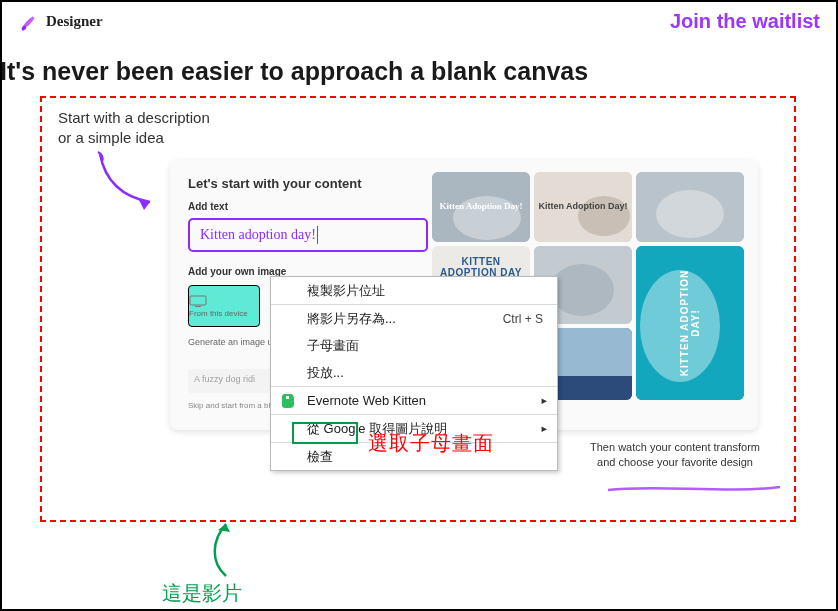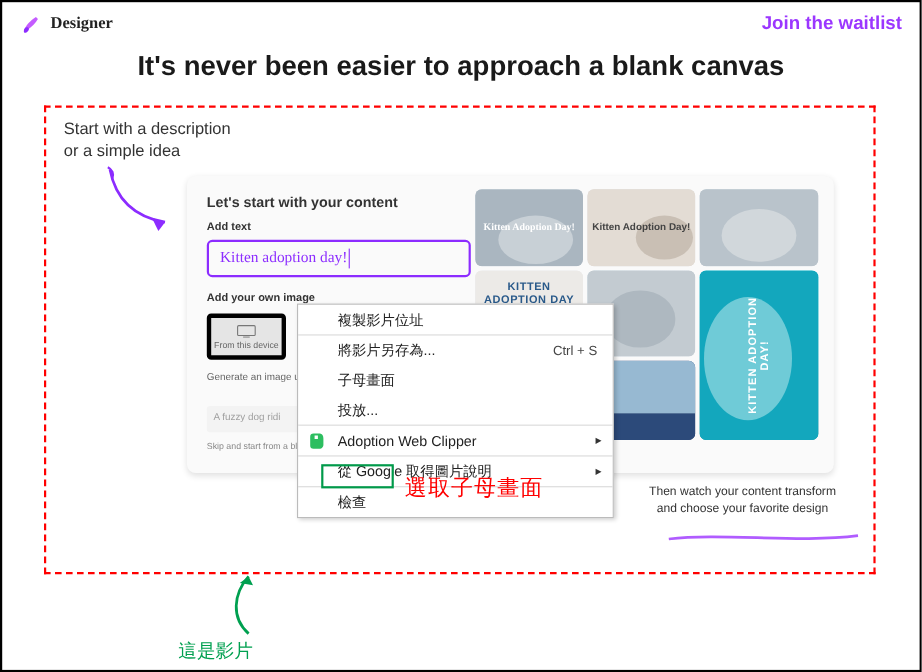--- a/index.html
+++ b/index.html
@@ -6,39 +6,39 @@
     body { font-family: -apple-system, BlinkMacSystemFont, "Segoe UI", sans-serif; background: #fff; width: 838px; height: 611px; position: relative; overflow: hidden; }
     .outer-border { border: 2px solid #000; width: 838px; height: 611px; position: absolute; }
 
     
     .header { display: flex; align-items: center; padding: 10px 18px; }
     .logo-area { display: flex; align-items: center; gap: 6px; }
     .logo-icon { width: 22px; height: 22px; }
     .brand { font-weight: 600; font-size: 15px; color: #222; font-family: Liberation Serif, serif; }
     .header-spacer { flex: 1; }
     .sign-in-text { font-size: 14px; color: #222; margin-right: 18px; }
-    .join-link { font-size: 17px; color: #9b36ff; font-weight: 600; }
-
-    .hero-title { text-align: center; font-size: 25px; font-weight: 700; color: #1a1a1a; margin-top: 4px; }
+    .join-link { font-size: 20px; color: #9b36ff; font-weight: 600; }
+
+    .hero-title { text-align: left; font-size: 25px; font-weight: 700; color: #1a1a1a; margin-top: 14px; }
 
     .annot-frame { position: absolute; left: 40px; top: 96px; width: 756px; height: 426px; border: 2px dashed #ff0000; }
 
     .intro-text { position: absolute; left: 58px; top: 108px; font-size: 15px; color: #333; line-height: 1.3; }
 
     
     .arrow-purple { position: absolute; left: 88px; top: 150px; width: 80px; height: 66px; }
 
     
     .content-card { position: absolute; left: 170px; top: 160px; width: 588px; height: 270px; background: #fafafa; border-radius: 8px; box-shadow: 0 2px 6px rgba(0,0,0,.12); padding: 16px 18px; overflow: hidden; }
     .card-head { font-weight: 700; font-size: 13px; color: #333; }
     .addtext-lbl { font-size: 10px; font-weight: 700; color: #333; margin-top: 10px; }
     .prompt-input { margin-top: 6px; width: 240px; height: 34px; border: 2px solid #8c2cff; border-radius: 5px; font-size: 14px; color: #8c2cff; padding: 0 10px; display: flex; align-items: center; font-family: "Comic Sans MS", cursive; }
     .cursor-bar { width: 1px; height: 18px; background: #8c2cff; margin-left: 1px; }
     .addimg-lbl { font-size: 10px; font-weight: 700; color: #333; margin-top: 14px; }
-    .device-btn { width: 72px; height: 42px; border: 4px solid #000000; border-radius: 4px; background: #e5e5e5; margin-top: 8px; display: flex; flex-direction: column; align-items: center; justify-content: center; font-size: 8px; color: #666; gap: 2px; }
+    .device-btn { width: 72px; height: 42px; border: 1px solid #000000; border-radius: 4px; background: #5eead4; margin-top: 8px; display: flex; flex-direction: column; justify-content: center; font-size: 8px; color: #666; gap: 2px; }
     .gen-text { font-size: 9px; color: #666; margin-top: 10px; }
     .phold-area { width: 90px; height: 24px; background: #f3f3f3; border-radius: 3px; margin-top: 22px; font-size: 9px; color: #a0a0a0; padding: 5px 6px; }
     .skip-row { font-size: 8px; color: #888; margin-top: 8px; }
 
     
     .tiles { position: absolute; right: 12px; top: 12px; width: 314px; height: 236px; }
     .tile { position: absolute; border-radius: 6px; background: linear-gradient(135deg, #b7c6d0, #d7dde2); display: flex; flex-direction: column; align-items: center; justify-content: center; font-size: 9px; color: #333; overflow: hidden; }
     .tile svg { position: absolute; inset: 0; }
     .tile-txt { position: relative; z-index: 2; text-align: center; font-weight: 600; line-height: 1.1; }
     .t1 { left: 0; top: 0; width: 98px; height: 70px; }
@@ -59,21 +59,21 @@
     .ctx-shcut { margin-left: auto; font-size: 12px; color: #444; }
     .ev-icon { position: absolute; left: 10px; width: 16px; height: 16px; }
 
     .green-box { position: absolute; left: 292px; top: 422px; width: 66px; height: 22px; border: 2px solid #009a4a; z-index: 20; }
     .red-annot { position: absolute; left: 368px; top: 430px; font-size: 20px; color: #ff0000; letter-spacing: 1px; z-index: 20; }
 
     .outro-text { position: absolute; left: 560px; top: 440px; width: 230px; text-align: center; font-size: 11px; color: #333; line-height: 1.35; }
     .purple-underline { position: absolute; left: 606px; top: 482px; width: 176px; height: 14px; }
 
     .green-arrow { position: absolute; left: 196px; top: 518px; width: 50px; height: 62px; }
-    .green-annot { position: absolute; left: 162px; top: 580px; font-size: 17px; color: #00a050; }
+    .green-annot { position: absolute; left: 162px; top: 580px; font-size: 20px; color: #00a050; }
   </style>
 </head>
 <body>
 
 <div class="outer-border"></div>
 
 <div class="header">
   <div class="logo-area">
     <svg class="logo-icon" viewBox="0 0 24 24">
         <path fill="#c45cff" d="M4 20c2-6 6-10 12-14l2 2c-4 6-8 10-14 12z"></path>
@@ -181,21 +181,21 @@
     <span class="ctx-shcut">Ctrl + S</span>
   </div>
   <div class="ctx-item">子母畫面</div>
   <div class="ctx-item">投放...</div>
   <div class="ctx-sep"></div>
   <div class="ctx-item has-arrow">
     <svg class="ev-icon" viewBox="0 0 16 16">
         <path fill="#2dbe60" d="M4 1h5c3 0 4 2 4 5v5c0 3-2 4-5 4H4c-2 0-3-1-3-3V4c0-2 1-3 3-3z"></path>
         <path fill="#fff" d="M5 3h3v3H5z"></path>
       </svg>
-    <span>Adoption Web Clipper</span>
+    <span>Evernote Web Kitten</span>
   </div>
   <div class="ctx-sep"></div>
   <div class="ctx-item has-arrow">從 Google 取得圖片說明</div>
   <div class="ctx-sep"></div>
   <div class="ctx-item">檢查</div>
 </div>
 
 <div class="green-box"></div>
 <div class="red-annot">選取子母畫面</div>
 

